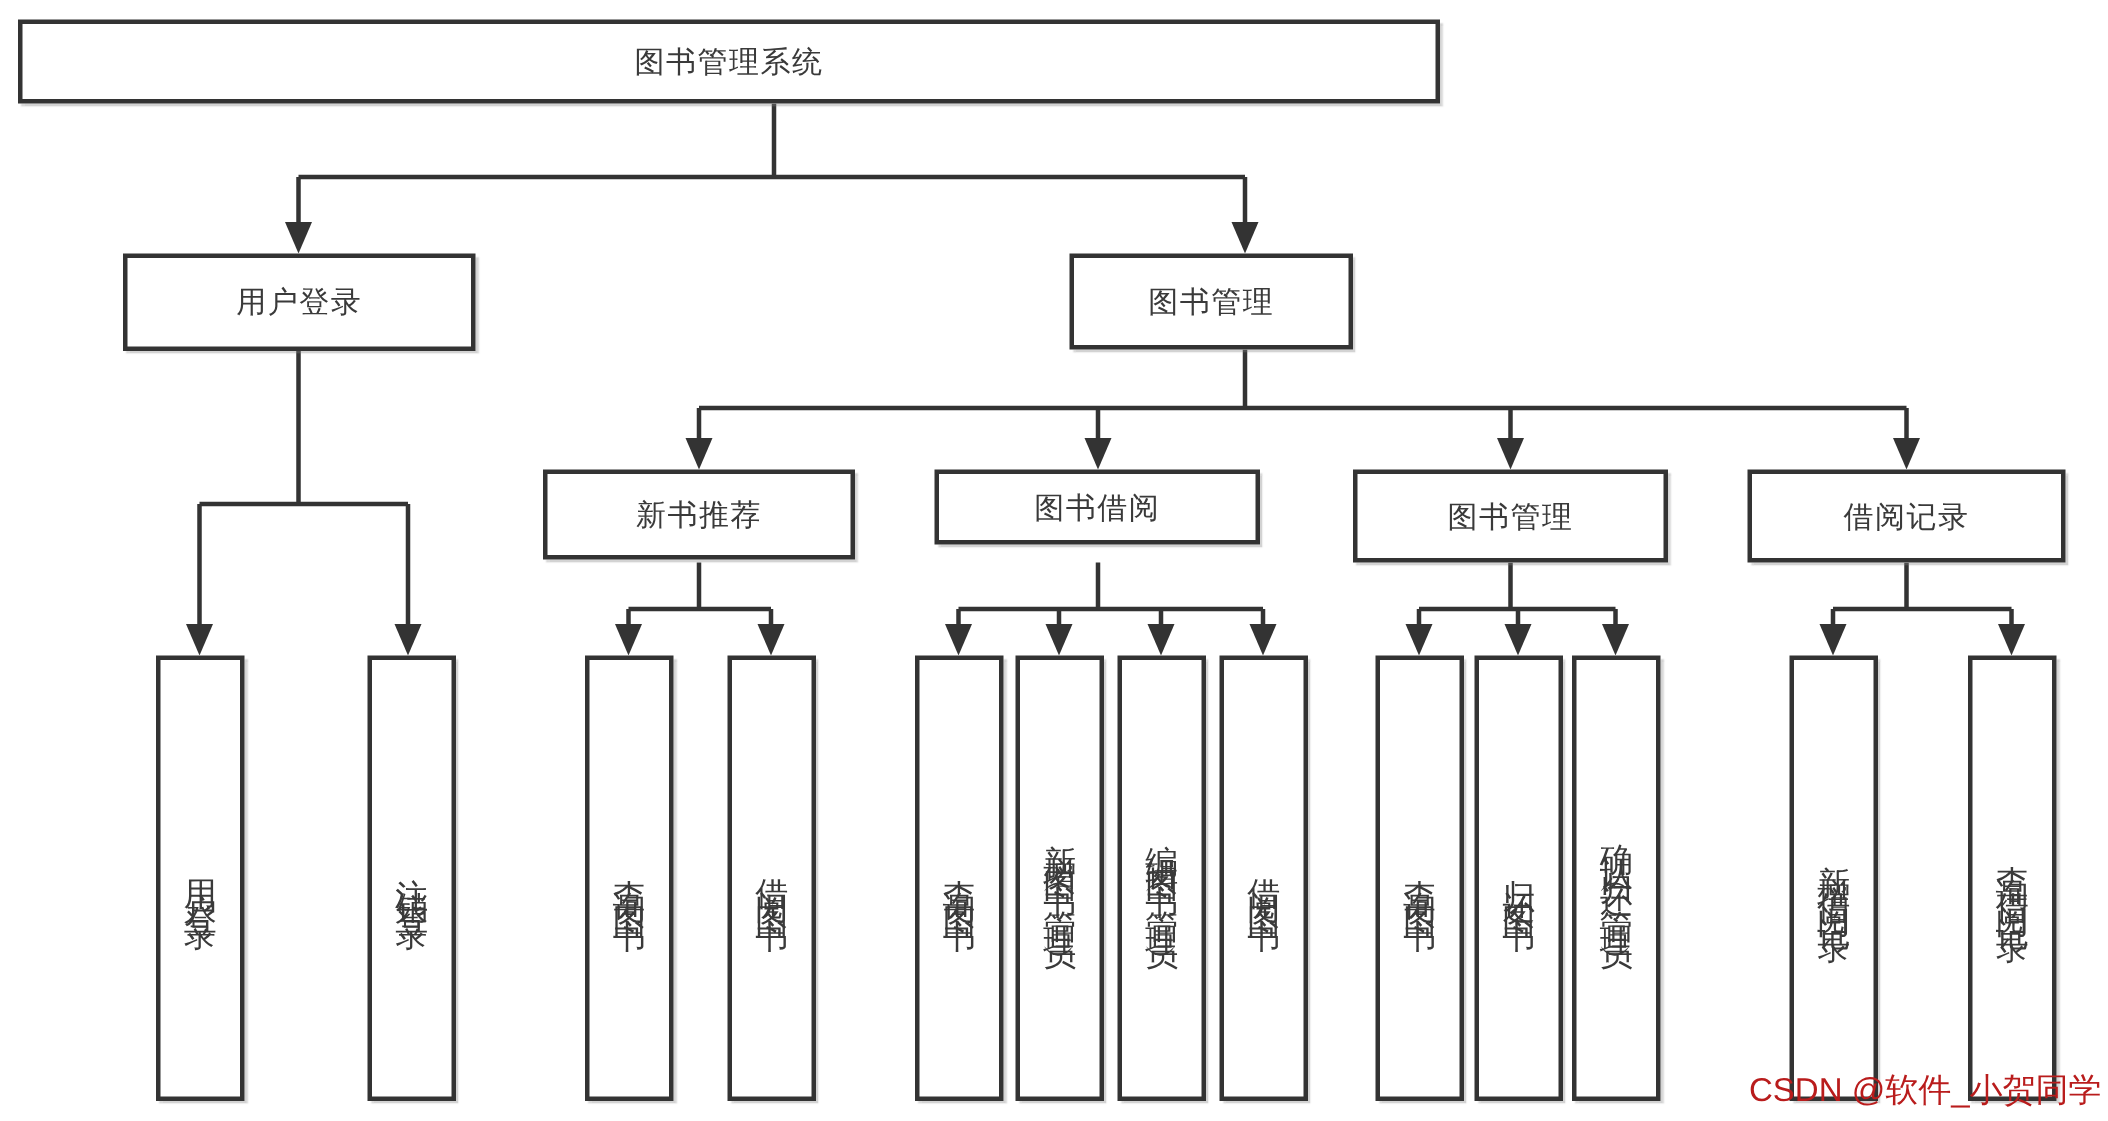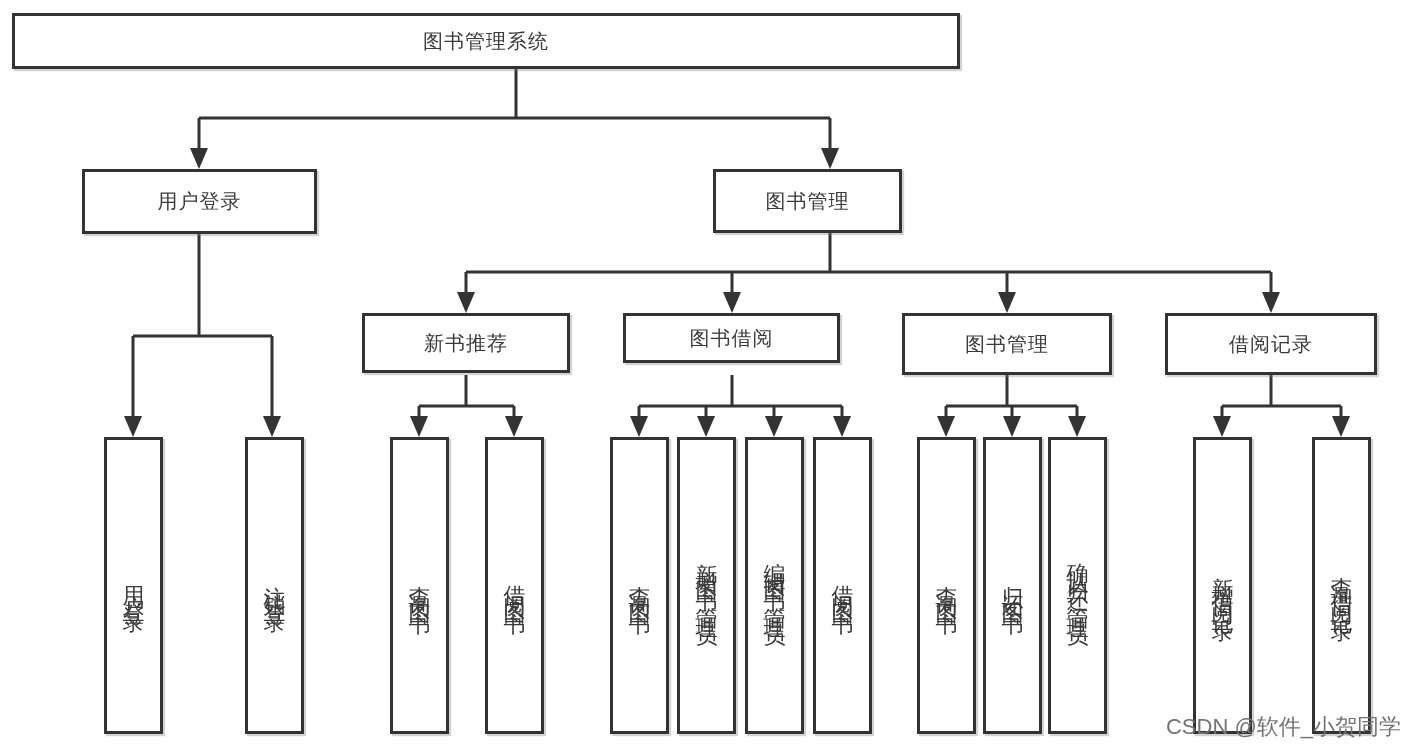--- a/index.html
+++ b/index.html
@@ -43,21 +43,21 @@
     text-orientation: mixed;
     font-size: 22px;
     letter-spacing: 9px;
     line-height: 1;
   }
   #watermark {
     position: absolute;
     right: 4px;
     bottom: 5px;
     font-size: 22px;
-    color: #737373;
+    color: #b91c1c;
     z-index: 5;
     white-space: nowrap;
   }
 </style>
 </head>
 <body>
 
 <div id="stage">
 
   <svg id="wires" viewBox="0 0 1405 747" xmlns="http://www.w3.org/2000/svg">

